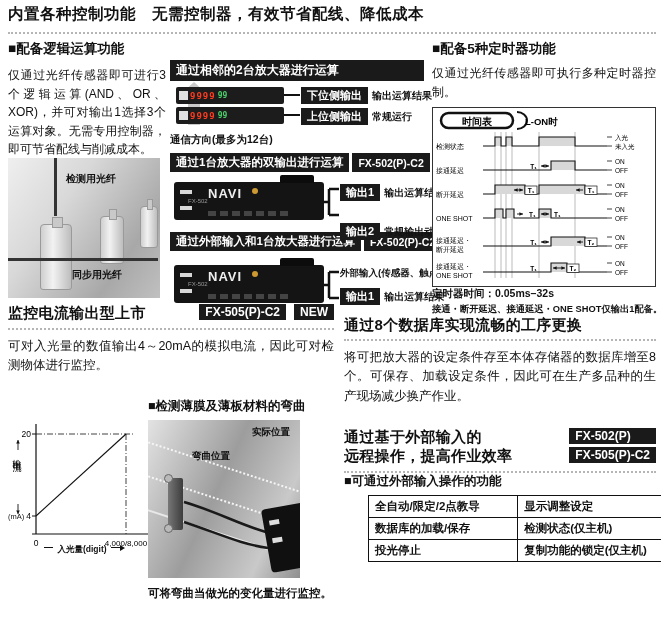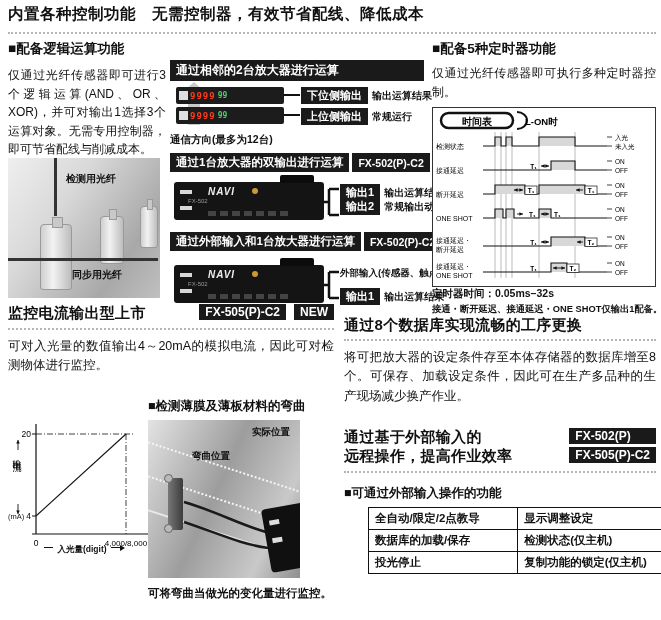--- a/index.html
+++ b/index.html
@@ -32,21 +32,21 @@
   .amp-win { width:9px; height:9px; background:#e0e0e0; }
   .led-red { color:#ff3b1f; font-family:"DejaVu Sans Mono", monospace; font-size:9px; font-weight:bold; letter-spacing:1px; }
   .led-grn { color:#49d06a; font-family:"DejaVu Sans Mono", monospace; font-size:8px; font-weight:bold; }
   .cable { position:absolute; height:2px; background:#111; }
   .updir { position:absolute; width:12px; background:#bdbdbd; opacity:.8; }
   .updir:before { content:""; position:absolute; top:-9px; left:-5px; border-left:11px solid transparent; border-right:11px solid transparent; border-bottom:10px solid #bdbdbd; }
   .lbl-row { position:absolute; display:flex; gap:4px; align-items:center; white-space:nowrap; }
   .lbl-desc { font-size:10px; font-weight:bold; }
   .device { position:absolute; width:150px; height:38px; background:#141414; border-radius:3px; }
   .device:before { content:""; position:absolute; right:10px; top:-7px; width:34px; height:8px; background:#0c0c0c; border-radius:2px 2px 0 0; }
-  .device .brand { position:absolute; left:34px; top:4px; color:#eee; font-style:italic; font-weight:bold; font-size:10px; letter-spacing:1px; }
+  .device .brand { position:absolute; left:34px; top:4px; color:#eee; font-weight:bold; font-size:13px; letter-spacing:1px; }
   .device .dot { position:absolute; left:78px; top:6px; width:6px; height:6px; border-radius:50%; background:#c93; }
   .device .model { position:absolute; left:14px; top:16px; color:#999; font-size:6px; }
   .device .slit { position:absolute; left:6px; width:12px; height:4px; background:#d8d8d8; }
   .device .btns { position:absolute; left:34px; bottom:4px; width:80px; height:5px; background:repeating-linear-gradient(90deg,#444 0 8px,#141414 8px 12px); }
   .note-small { font-size:10.5px; font-weight:bold; }
   
   .timing-box { border:1px solid #333; background:#fff; }
   
   .photo-bend { background:linear-gradient(115deg,#e3e3e3 0%,#9d9d9d 45%,#c9c9c9 78%,#8f8f8f 100%); overflow:hidden; }
   .dotline { position:absolute; border-top:2px dotted #f5f5f5; width:260px; transform:rotate(18deg); transform-origin:left top; }
@@ -126,21 +126,21 @@
           <span class="slit" style="top:24px;"></span>
           <span class="btns"></span>
         </div>
         <svg class="abs" style="left:154px; top:12px;" width="16" height="36">
           <path d="M0,18 H5 M5,5 V31 M5,5 H15 M5,31 H15" stroke="#111" stroke-width="2.5" fill="none"></path>
         </svg>
         <div class="lbl-row" style="left:170px; top:12px;">
           <span class="tag">输出1</span>
           <span class="lbl-desc">输出运算结果</span>
         </div>
-        <div class="lbl-row" style="left:170px; top:26px;">
+        <div class="lbl-row" style="left:170px; top:51px;">
           <span class="tag">输出2</span>
           <span class="lbl-desc">常规输出动作</span>
         </div>
       </div>
 
       <div class="banner-row" style="margin-top:4px;">
         <div class="banner grow" style="font-size:11.5px;">通过外部输入和1台放大器进行运算</div>
         <div class="tag" style="font-size:10.5px; display:flex; align-items:center;">FX-502(P)-C2</div>
       </div>
       <div style="position:relative; height:60px;">
@@ -370,21 +370,21 @@
     <div style="display:flex; align-items:flex-start; padding-bottom:5px; border-bottom:2px dotted #b5b5b5;">
       <div style="flex:1;">
         <div class="h-section">通过基于外部输入的</div>
         <div class="h-section">远程操作，提高作业效率</div>
       </div>
       <div style="display:flex; flex-direction:column; gap:3px; align-items:stretch;border-radius:13px;">
         <span class="tag" style="font-size:12px;">FX-502(P)</span>
         <span class="tag" style="font-size:12px;">FX-505(P)-C2</span>
       </div>
     </div>
-    <div style="font-size:12.5px; font-weight:bold; margin-top:12px;">■可通过外部输入操作的功能</div>
+    <div style="font-size:12.5px; font-weight:bold; ">■可通过外部输入操作的功能</div>
     <table class="ext" style="margin-top:5px;">
       <tbody>
         <tr>
           <td style="width:48%;">全自动/限定/2点教导</td>
           <td>显示调整设定</td>
         </tr>
         <tr>
           <td>数据库的加载/保存</td>
           <td>检测状态(仅主机)</td>
         </tr>

